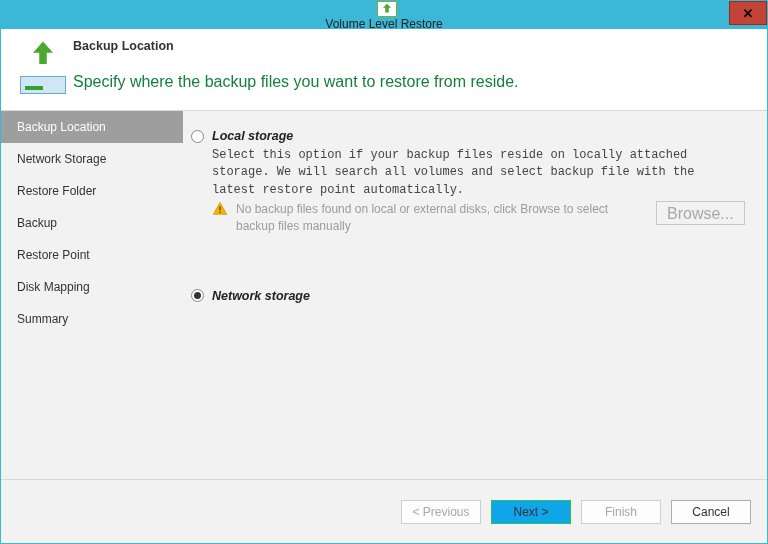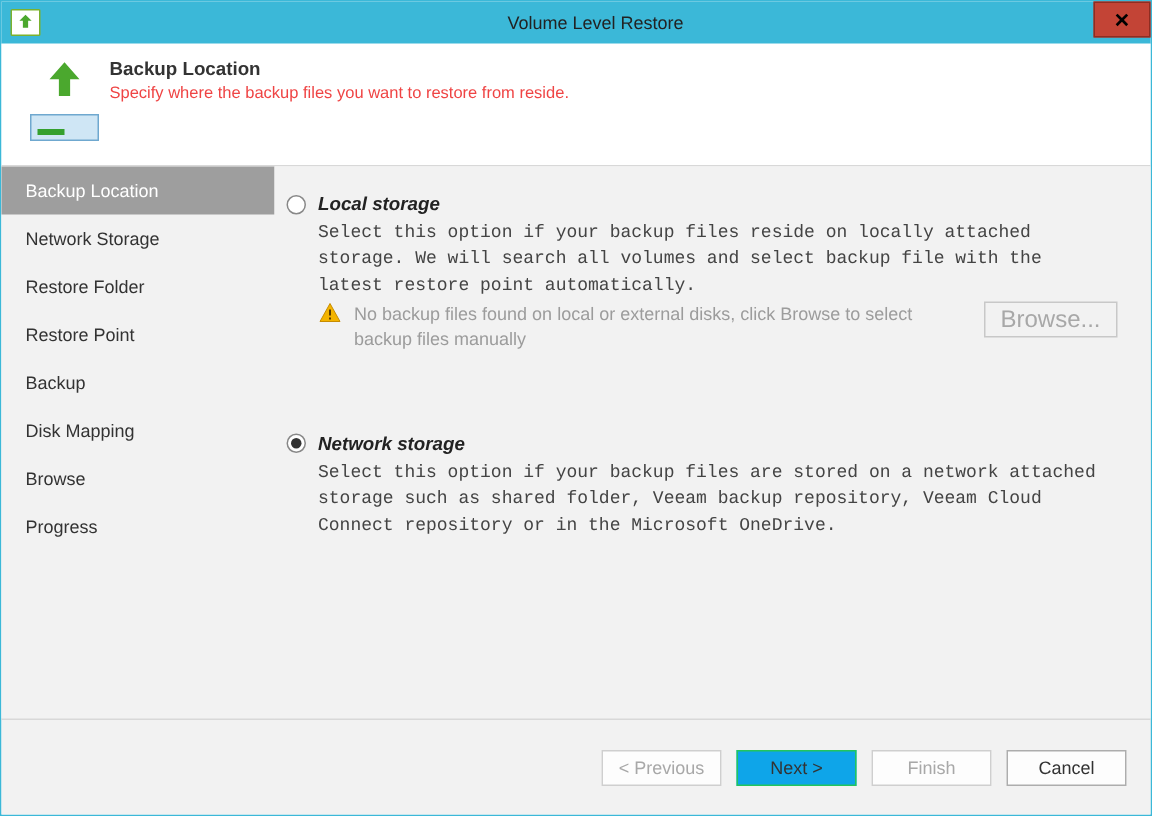--- a/index.html
+++ b/index.html
@@ -20,20 +20,21 @@
     flex-direction: column;
     background: #fff;
   }
   
   .titlebar {
     height: 28px;
     background: #3bb8d8;
     display: flex;
     align-items: center;
     position: relative;
+    flex-direction: column;
   }
   .titlebar .app-icon {
     width: 20px; height: 18px;
     margin-left: 6px;
     display: flex; align-items: center; justify-content: center;
     background: #fff;
     border: 1px solid #7bb12e;
     border-radius: 1px;
   }
   .titlebar .title {
@@ -71,23 +72,23 @@
   .header .text-col {
     flex: 1;
     padding-top: 0;
   }
   .header .h-title {
     font-weight: bold;
     font-size: 12.5px;
     color: #333;
   }
   .header .h-sub {
-    color: #ef4444;
-    margin-top: 3px;
-    font-size: 11px;
+    color: #15803d;
+    margin-top: 20px;
+    font-size: 16px;
   }
   .header .big-arrow {
     color: #4ba82e;
   }
   .header .disk-bar {
     margin-top: 4px;
     width: 46px; height: 18px;
     border: 1px solid #6fa8cf;
     background: #cfe6f5;
     position: relative;
@@ -260,25 +261,24 @@
       <div class="h-title">Backup Location</div>
       <div class="h-sub">Specify where the backup files you want to restore from reside.</div>
     </div>
   </div>
 
   <div class="body">
     <div class="sidebar">
       <div class="item active">Backup Location</div>
       <div class="item">Network Storage</div>
       <div class="item">Restore Folder</div>
+      <div class="item">Backup</div>
       <div class="item">Restore Point</div>
-      <div class="item">Backup</div>
       <div class="item">Disk Mapping</div>
-      <div class="item">Browse</div>
-      <div class="item">Progress</div>
+      <div class="item">Summary</div>
     </div>
 
     <div class="main">
 
       <div class="option-block">
         <div class="option-row">
           <div class="radio"></div>
           <div class="opt-title">Local storage</div>
         </div>
         <div class="opt-desc">Select this option if your backup files reside on locally attached storage. We will search all volumes and select backup file with the latest restore point automatically.</div>
@@ -293,21 +293,20 @@
           <div class="warn-text">No backup files found on local or external disks, click Browse to select backup files manually</div>
           <div class="browse-btn">Browse...</div>
         </div>
       </div>
 
       <div class="option-block" style="margin-top:54px;">
         <div class="option-row">
           <div class="radio checked"></div>
           <div class="opt-title">Network storage</div>
         </div>
-        <div class="opt-desc">Select this option if your backup files are stored on a network attached storage such as shared folder, Veeam backup repository, Veeam Cloud Connect repository or in the Microsoft OneDrive.</div>
       </div>
     </div>
   </div>
 
   <div class="footer">
     <div class="btn disabled">&lt; Previous</div>
     <div class="btn primary">Next &gt;</div>
     <div class="btn disabled">Finish</div>
     <div class="btn">Cancel</div>
   </div>

